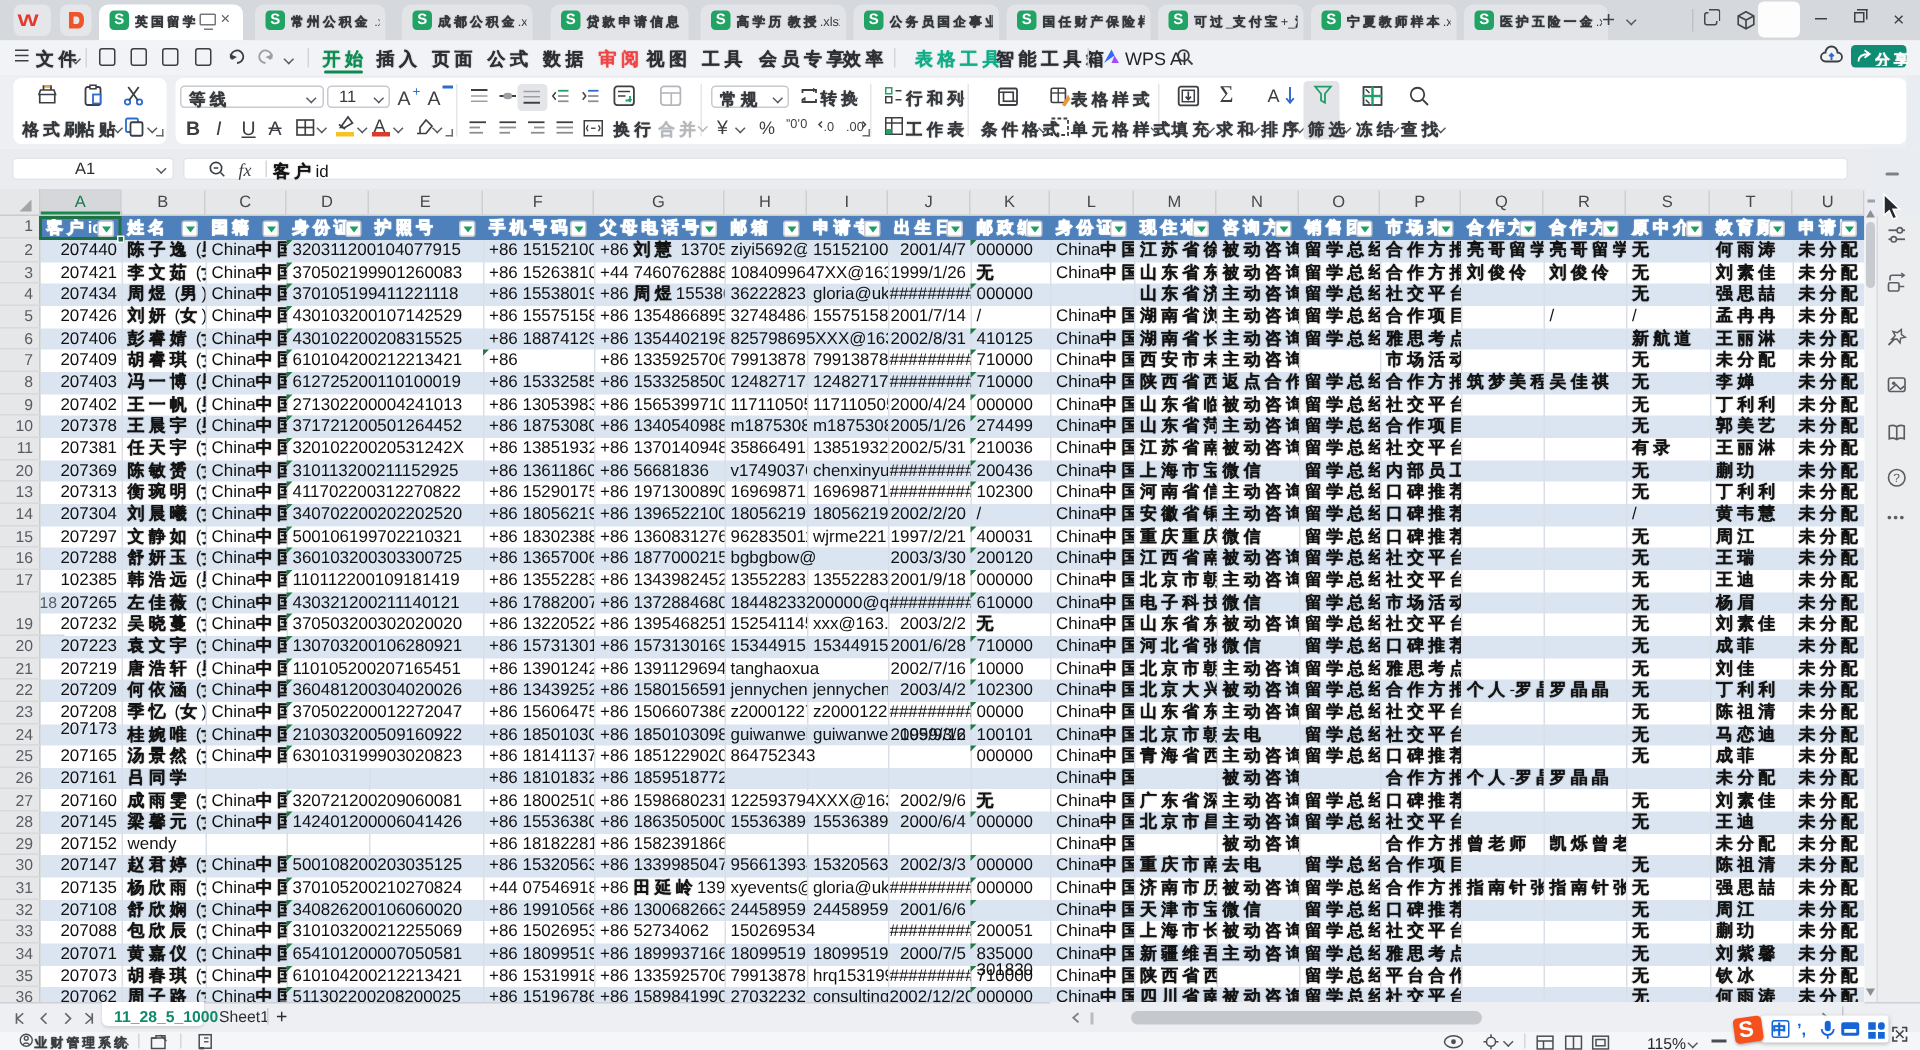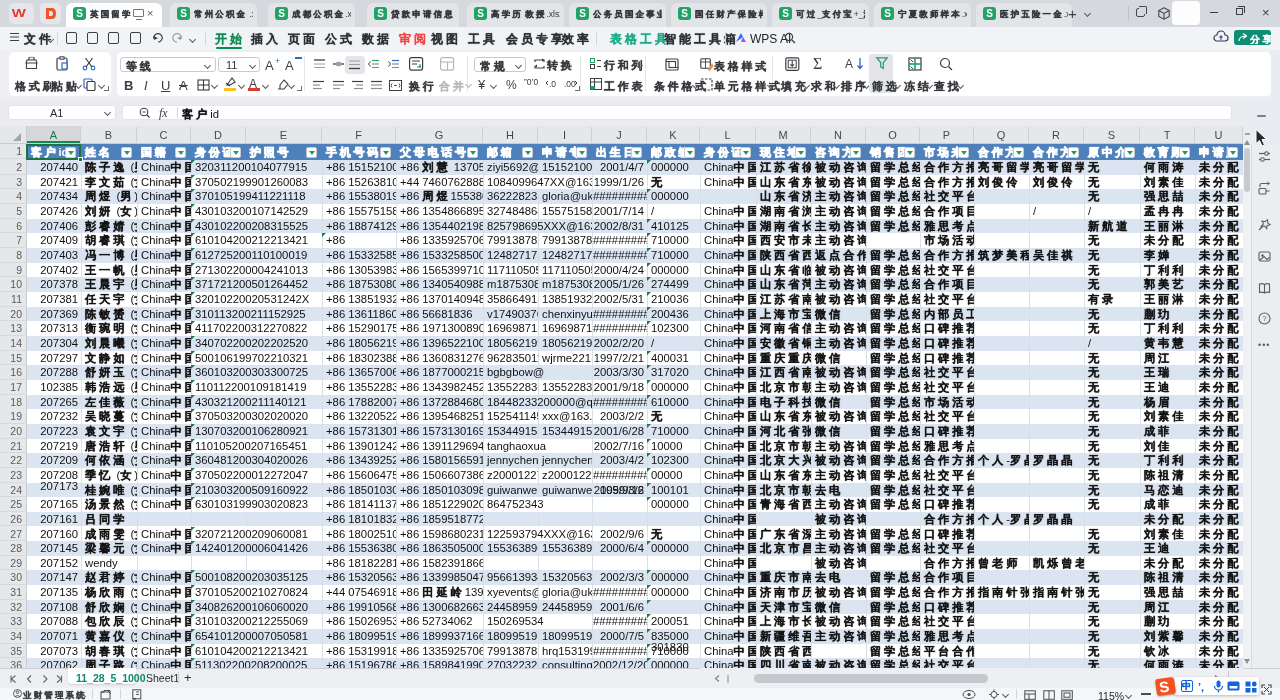--- a/index.html
+++ b/index.html
@@ -554,21 +554,21 @@
     <div class="rn" style="left:0;top:103.96px;width:27px;height:14.66px">8</div>
     <div class="rn" style="left:0;top:118.62px;width:27px;height:14.66px">9</div>
     <div class="rn" style="left:0;top:133.28px;width:27px;height:14.66px">10</div>
     <div class="rn" style="left:0;top:147.94px;width:27px;height:14.66px">11</div>
     <div class="rn" style="left:0;top:162.60px;width:27px;height:14.66px">20</div>
     <div class="rn" style="left:0;top:177.26px;width:27px;height:14.66px">13</div>
     <div class="rn" style="left:0;top:191.92px;width:27px;height:14.66px">14</div>
     <div class="rn" style="left:0;top:206.58px;width:27px;height:14.66px">15</div>
     <div class="rn" style="left:0;top:221.24px;width:27px;height:14.66px">16</div>
     <div class="rn" style="left:0;top:235.90px;width:27px;height:14.66px">17</div>
-    <div class="rn" style="left:0;top:250.56px;width:27px;height:29px">18</div>
+    <div class="rn" style="left:16px;top:250.56px;width:27px;height:29px">18</div>
     <div class="rn" style="left:0;top:265.22px;width:27px;height:14.66px">19</div>
     <div class="rn" style="left:0;top:279.88px;width:27px;height:14.66px">20</div>
     <div class="rn" style="left:0;top:294.54px;width:27px;height:14.66px">21</div>
     <div class="rn" style="left:0;top:309.20px;width:27px;height:14.66px">22</div>
     <div class="rn" style="left:0;top:323.86px;width:27px;height:14.66px">23</div>
     <div class="rn" style="left:0;top:338.52px;width:27px;height:14.66px">24</div>
     <div class="rn" style="left:0;top:353.18px;width:27px;height:14.66px">25</div>
     <div class="rn" style="left:0;top:367.84px;width:27px;height:14.66px">26</div>
     <div class="rn" style="left:0;top:382.50px;width:27px;height:14.66px">27</div>
     <div class="rn" style="left:0;top:397.16px;width:27px;height:14.66px">28</div>
@@ -863,21 +863,21 @@
     <div class="dc" style="left:1196px;top:206.58px;width:47px;height:14.66px;"><span class="k">未分配</span></div>
     <div class="dc dr" style="left:28px;top:221.24px;width:53px;height:14.66px;">207288</div>
     <div class="dc" style="left:82px;top:221.24px;width:55px;height:14.66px;"><span class="k">舒妍玉</span> (<span class="k">女</span>)</div>
     <div class="dc" style="left:138px;top:221.24px;width:53px;height:14.66px;">China<span class="k">中国</span></div>
     <div class="dc" style="left:192px;top:221.24px;width:130px;height:14.66px;background:#dbe5f1;">360103200303300725</div>
     <div class="gt" style="left:191px;top:221.24px"></div>
     <div class="dc" style="left:323px;top:221.24px;width:73px;height:14.66px;">+86 13657006633</div>
     <div class="dc" style="left:397px;top:221.24px;width:86px;height:14.66px;">+86 18770002155</div>
     <div class="dc" style="left:484px;top:221.24px;width:108px;height:14.66px;background:#dbe5f1;">bgbgbow@</div>
     <div class="dc dr" style="left:593px;top:221.24px;width:54px;height:14.66px;">2003/3/30</div>
-    <div class="dc" style="left:648px;top:221.24px;width:52px;height:14.66px;">317020</div>
+    <div class="dc" style="left:648px;top:221.24px;width:52px;height:14.66px;">200120</div>
     <div class="gt" style="left:647px;top:221.24px"></div>
     <div class="dc" style="left:701px;top:221.24px;width:55px;height:14.66px;">China<span class="k">中国</span></div>
     <div class="dc" style="left:757px;top:221.24px;width:54px;height:14.66px;"><span class="k">江西省南昌市</span></div>
     <div class="dc" style="left:812px;top:221.24px;width:54px;height:14.66px;"><span class="k">被动咨询</span></div>
     <div class="dc" style="left:867px;top:221.24px;width:53px;height:14.66px;"><span class="k">留学总经办</span></div>
     <div class="dc" style="left:921px;top:221.24px;width:53px;height:14.66px;"><span class="k">社交平台</span>.</div>
     <div class="dc" style="left:1085px;top:221.24px;width:55px;height:14.66px;"><span class="k">无</span></div>
     <div class="dc" style="left:1141px;top:221.24px;width:54px;height:14.66px;"><span class="k">王瑞</span></div>
     <div class="dc" style="left:1196px;top:221.24px;width:47px;height:14.66px;"><span class="k">未分配</span></div>
     <div class="dc dr" style="left:28px;top:235.90px;width:53px;height:14.66px;">102385</div>

